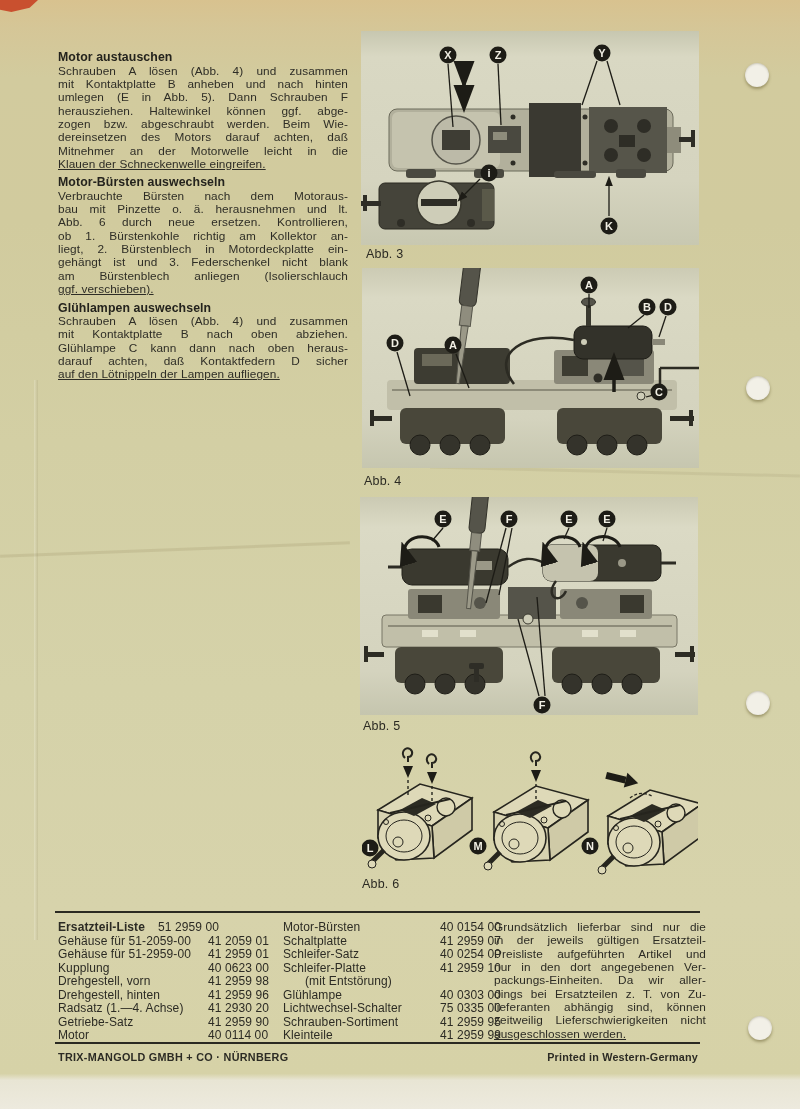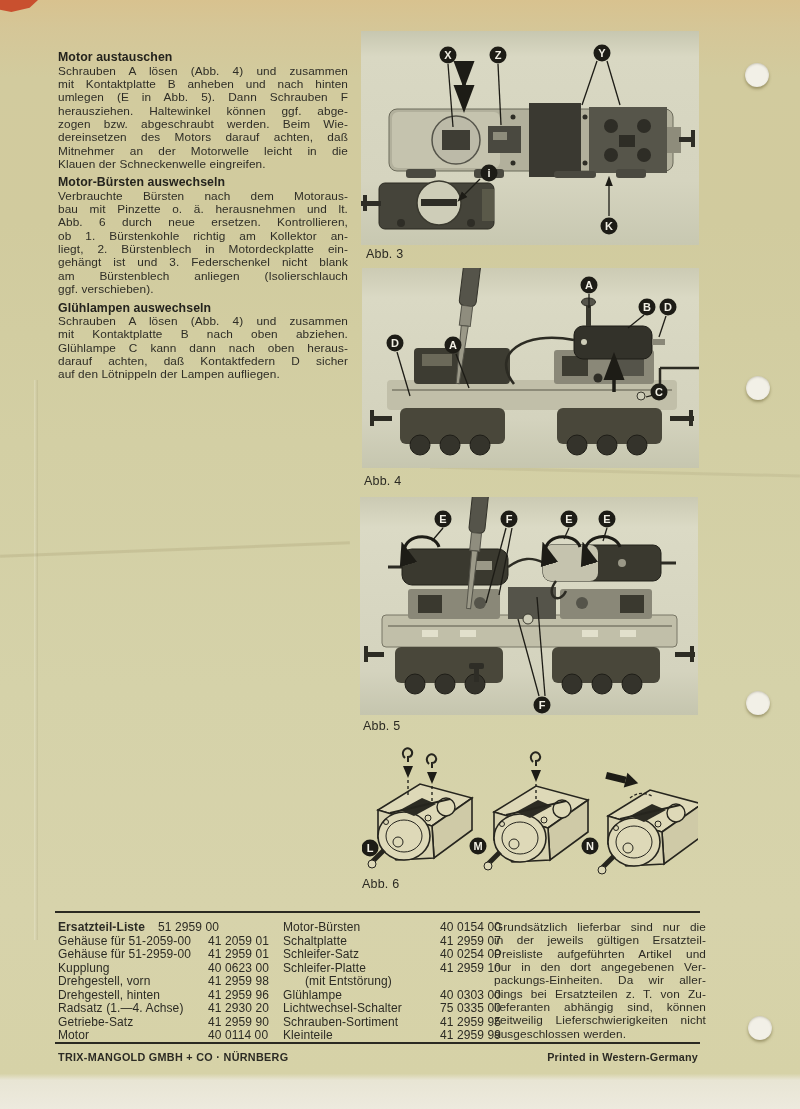--- a/index.html
+++ b/index.html
@@ -22,21 +22,21 @@
   .hole{position:absolute;width:24px;height:24px;border-radius:50%;background:#f2f0e7;
     box-shadow:0 2px 3px rgba(110,100,55,.55), inset 0 1px 2px rgba(90,85,50,.25);}
 
   
   .text-col{position:absolute;left:58px;top:27px;width:290px;margin-top:24px;}
   .section{margin:0;}
   .section + .section{margin-top:5px;}
   .sec-heading{font-size:12.3px;font-weight:700;line-height:13.5px;color:#24231d;letter-spacing:.1px;}
   .sec-body{font-size:11.8px;color:#2e2d26;}
   .ln{line-height:13.35px;text-align:justify;text-align-last:justify;letter-spacing:.1px;white-space:normal;}
-  .ln.last{text-align-last:left;}
+  .ln.last{text-align-last:left;text-decoration:underline;}
 
   
   .fig{position:absolute;}
   .fig svg{display:block;}
   .fig-caption{position:absolute;font-size:12.5px;line-height:14px;color:#2b2a23;letter-spacing:.2px;}
 
   .badge circle{fill:#1d1c16;}
   .badge text{fill:#f1efe4;font:700 11px "Liberation Sans",sans-serif;text-anchor:middle;}
   .leader{stroke:#1d1c16;stroke-width:1.3;fill:none;}
 

